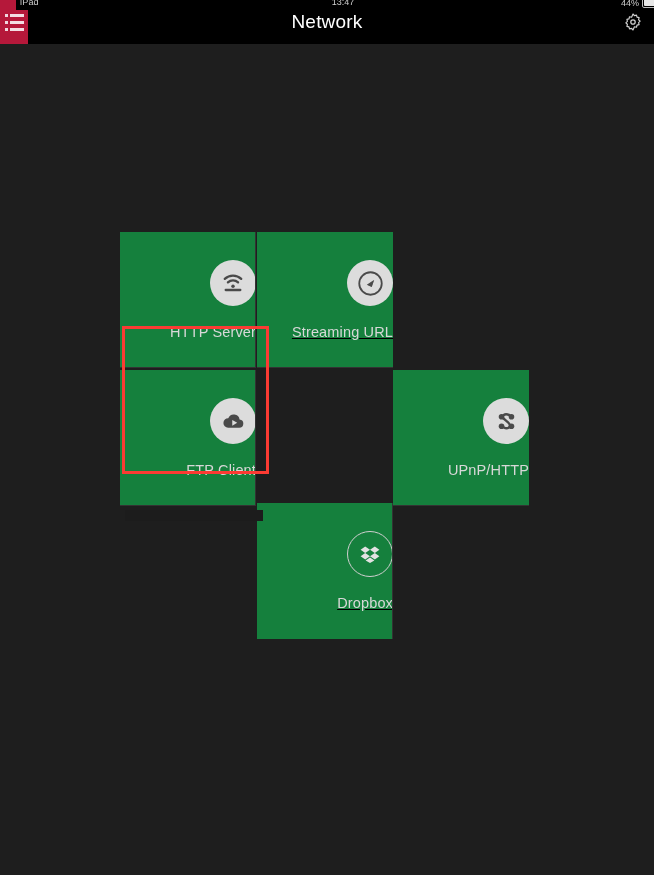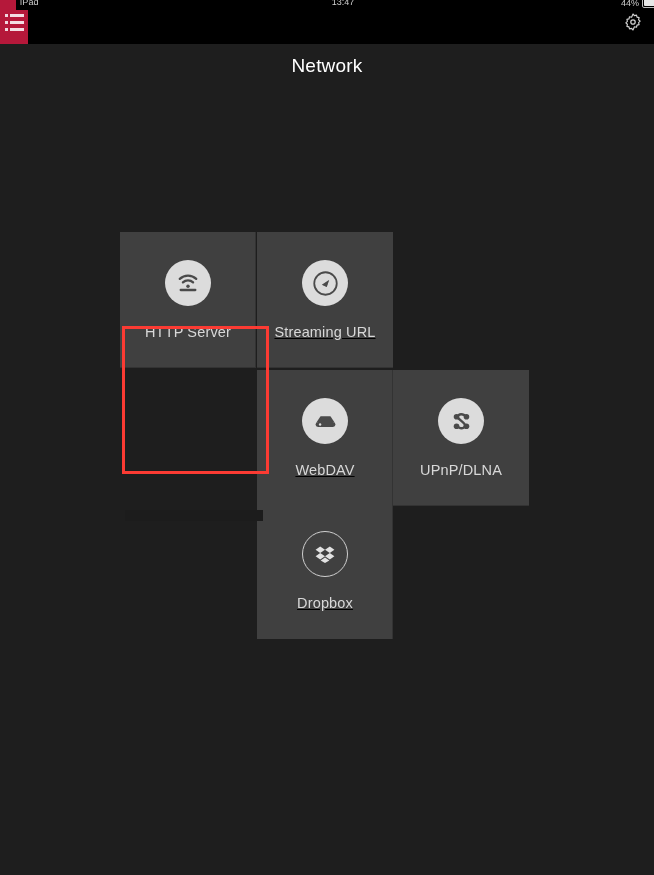--- a/index.html
+++ b/index.html
@@ -128,21 +128,20 @@
     left: 0; top: 0;
     width: 654px;
     height: 44px;
     line-height: 44px;
     text-align: center;
     color: #ffffff;
     font-size: 19px;
     font-weight: 400;
     letter-spacing: 0.2px;
     pointer-events: none;
-    margin-top: 44px;
   }
   .gear-button {
     position: absolute;
     right: 4px; top: 6px;
     width: 34px;
     height: 32px;
     display: flex;
     align-items: center;
     justify-content: center;
     cursor: pointer;
@@ -163,25 +162,25 @@
     left: 120px;
     top: 188px;          
     width: 410px;
     height: 412px;
   }
 
   .tile {
     position: absolute;
     width: 136px;
     height: 136px;
-    background: #404040;
+    background: #15803d;
     box-sizing: border-box;
     display: flex;
     flex-direction: column;
-    align-items: center;
+    align-items: flex-end;
     justify-content: center;
     cursor: pointer;
   }
   
   .tile.sep-right::after {
     content: "";
     position: absolute;
     right: 0; top: 0;
     width: 1px; height: 136px;
     background: #333333;
@@ -329,47 +328,46 @@
             <svg width="27" height="27" viewBox="0 0 24 24">
               <circle cx="12" cy="12" r="10" fill="none" stroke="#4a4a4a" stroke-width="1.6"></circle>
               <path d="M15.2 8.8l-2.1 6.4-4.3 -2.2z" fill="#4a4a4a"></path>
               <path d="M8.8 13l4.3 2.2 2.1-6.4z" fill="#4a4a4a" opacity="0.55"></path>
             </svg>
           </span>
         </div>
         <div class="tile-label">Streaming URL</div>
       </div>
 
-
-      <div class="tile c1 r1 sep-right sep-bottom">
+      <div class="tile c0 r1 sep-right sep-bottom">
         <div class="tile-icon">
           <span class="circle-filled">
             <svg width="27" height="27" viewBox="0 0 24 24">
-              <path d="M7.6 7.4h8.8l3.4 5.1H4.2z" fill="#4a4a4a"></path>
-              <rect x="3.2" y="12.4" width="17.6" height="4.5" rx="2.2" fill="#4a4a4a"></rect>
-              <circle cx="7.2" cy="14.7" r="1.05" fill="#dcdcdc"></circle>
-            </svg>
-          </span>
-        </div>
-        <div class="tile-label">WebDAV</div>
-      </div>
+              <path d="M7.2 17.6h9.9a3.7 3.7 0 0 0 .3-7.38 5.2 5.2 0 0 0-10.05-1.1 3.75 3.75 0 0 0-.15 8.48z" fill="#4a4a4a"></path>
+              <path d="M10.9 10.6l4.4 2.6-4.4 2.6z" fill="#dcdcdc"></path>
+            </svg>
+          </span>
+        </div>
+        <div class="tile-label">FTP Client</div>
+      </div>
+
 
       <div class="tile c2 r1 sep-bottom">
         <div class="tile-icon">
           <span class="circle-filled">
             <svg width="27" height="27" viewBox="0 0 24 24">
               <circle cx="7.6" cy="7.8" r="2.5" fill="#4a4a4a"></circle>
               <circle cx="16.4" cy="7.8" r="2.5" fill="#4a4a4a"></circle>
               <circle cx="7.6" cy="16.2" r="2.5" fill="#4a4a4a"></circle>
               <circle cx="16.4" cy="16.2" r="2.5" fill="#4a4a4a"></circle>
               <path d="M14.6 6.4c-4.2-2.1-7.6 0.6-5.1 3.1 2.6 2.6 6.2 4 5.6 6.5-0.5 2-3.1 2.6-5.4 1.3" fill="none" stroke="#4a4a4a" stroke-width="2.2" stroke-linecap="round"></path>
             </svg>
           </span>
         </div>
-        <div class="tile-label">UPnP/DLNA</div>
+        <div class="tile-label">UPnP/HTTP</div>
       </div>
 
       <div class="tile c1 r2 sep-right">
         <div class="tile-icon">
           <span class="circle-outline">
             <svg width="24" height="24" viewBox="0 0 24 24">
               <path d="M7.2 4.6L2.6 7.8l4.6 3.2 4.8-3.2z" fill="#e2e2e2"></path>
               <path d="M16.8 4.6l4.6 3.2-4.6 3.2L12 7.8z" fill="#e2e2e2"></path>
               <path d="M2.6 14.2l4.6-3.2 4.8 3.2-4.8 3.2z" fill="#e2e2e2"></path>
               <path d="M21.4 14.2l-4.6-3.2-4.8 3.2 4.8 3.2z" fill="#e2e2e2"></path>

